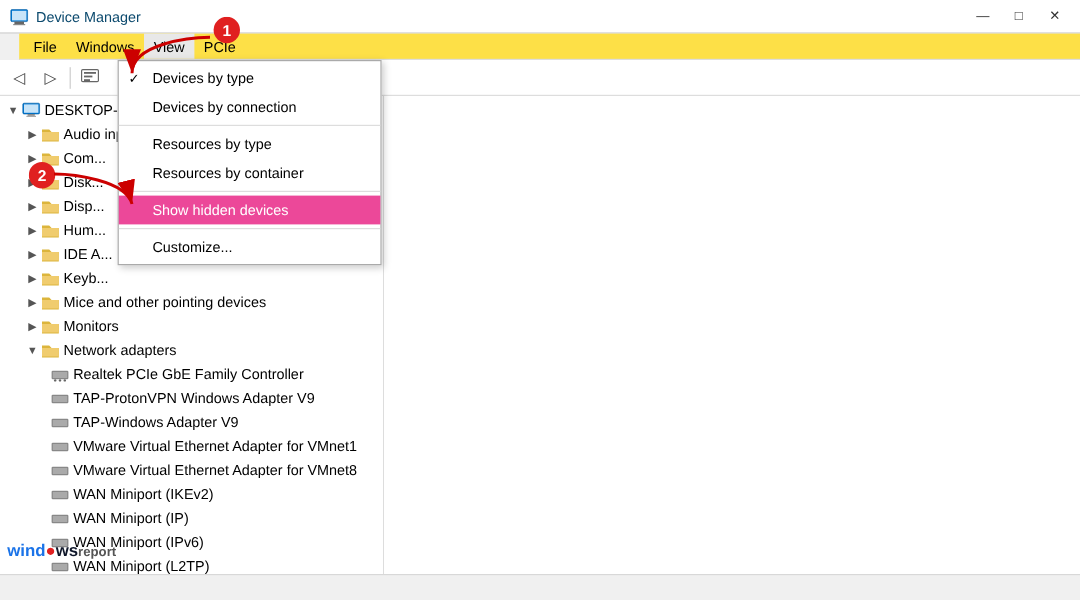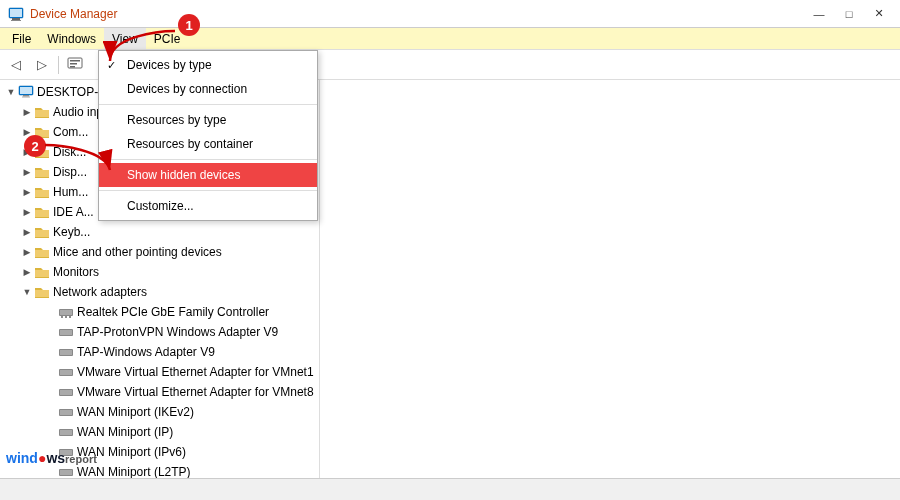--- a/index.html
+++ b/index.html
@@ -23,21 +23,21 @@
       justify-content: space-between;
       padding: 0 8px;
     }
     .title-bar-left {
       display: flex;
       align-items: center;
       gap: 6px;
     }
     .title-text {
       font-size: 12px;
-      color: #c2410c;
+      color: #0c4a6e;
     }
     .title-bar-controls {
       display: flex;
       gap: 4px;
     }
     .win-btn {
       width: 26px;
       height: 18px;
       background: transparent;
       border: none;
@@ -45,25 +45,26 @@
       font-size: 11px;
       display: flex;
       align-items: center;
       justify-content: center;
       color: #333;
     }
 
     
     .menu-bar {
       height: 22px;
-      background: #fef9c3;
+      background: #fde047;
       border-bottom: 1px solid #ddd;
       display: flex;
       align-items: flex-start;
       padding: 0 4px;
+      margin-left: 16px;
     }
     .menu-item {
       padding: 2px 8px;
       cursor: pointer;
       font-size: 12px;
       height: 100%;
       display: flex;
       align-items: center;
     }
     .menu-item.active { background: #e8e8e8; }
@@ -120,21 +121,21 @@
       padding: 2px 0;
       cursor: pointer;
       white-space: nowrap;
       font-size: 12px;
       color: #000;
       height: 20px;
     }
 
     .tree-indent-0 { padding-left: 4px; }
     .tree-indent-1 { padding-left: 20px; }
-    .tree-indent-2 { padding-left: 44px; }
+    .tree-indent-2 { padding-left: 28px; }
 
     .expand-btn {
       width: 14px;
       height: 14px;
       display: inline-flex;
       align-items: center;
       justify-content: center;
       font-size: 9px;
       color: #555;
       flex-shrink: 0;
@@ -173,21 +174,21 @@
     .dropdown-item {
       padding: 5px 20px 5px 28px;
       cursor: pointer;
       font-size: 12px;
       color: #000;
       display: flex;
       align-items: center;
       position: relative;
     }
     .dropdown-item.highlighted {
-      background: #ef4444;
+      background: #ec4899;
       color: #fff;
     }
     .dropdown-separator {
       height: 1px;
       background: #ddd;
       margin: 3px 0;
     }
     .check-mark {
       position: absolute;
       left: 8px;

